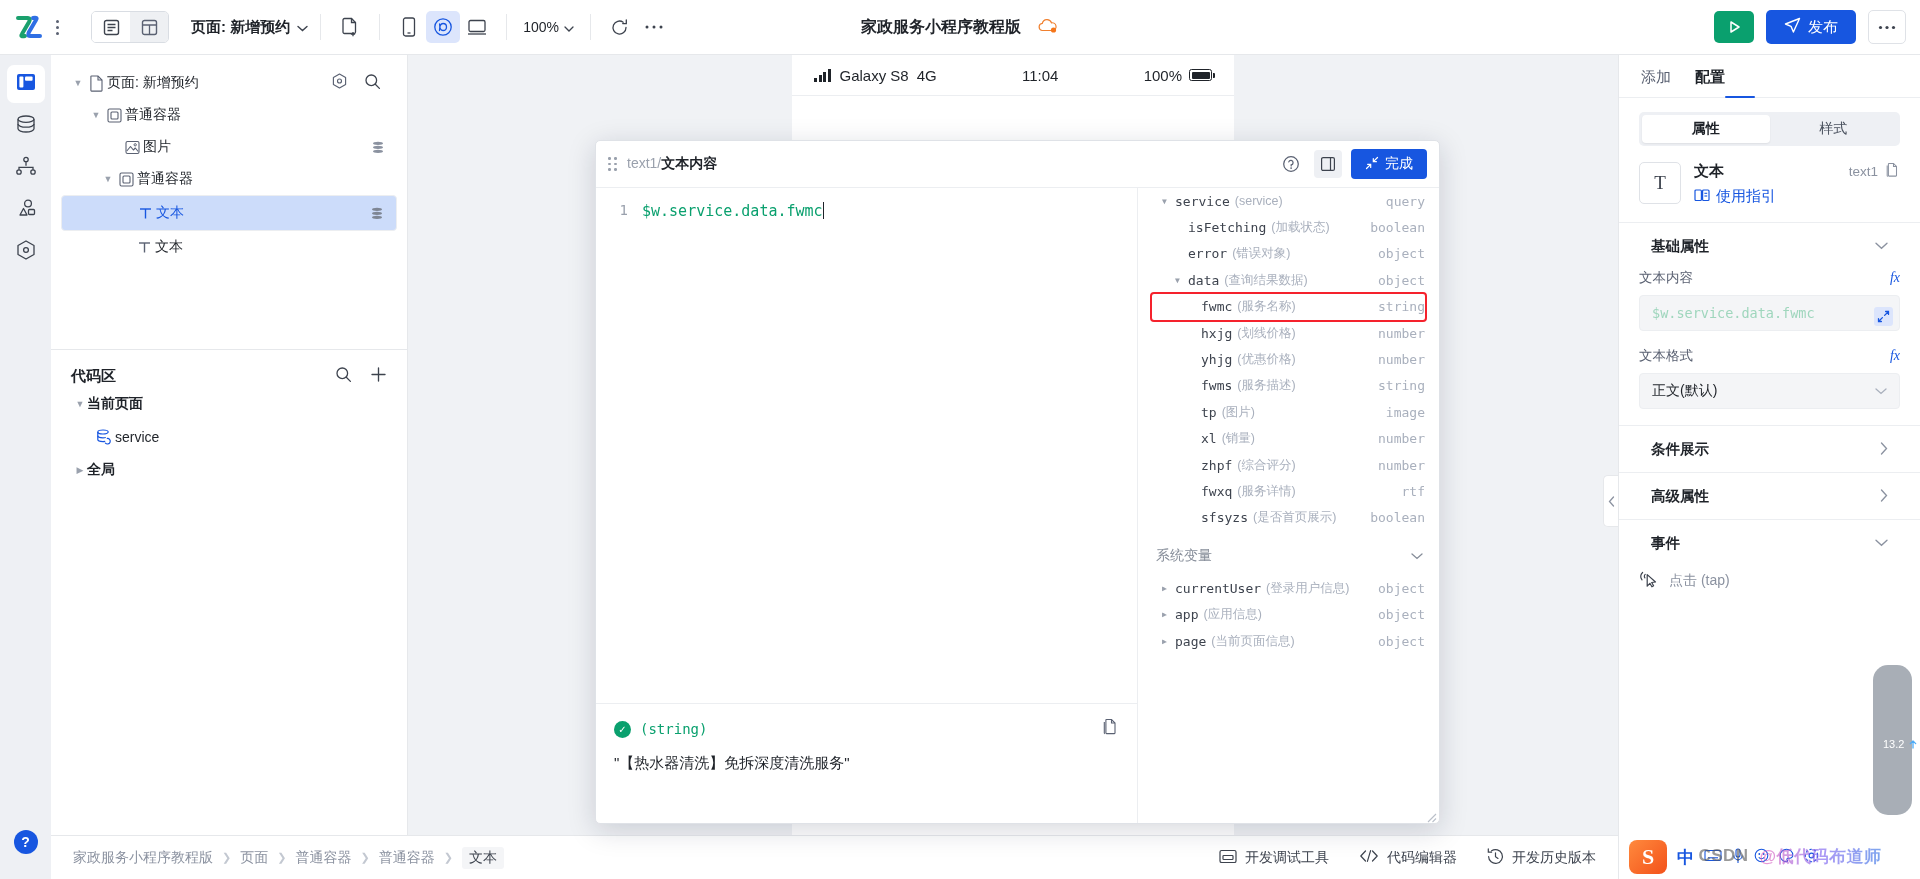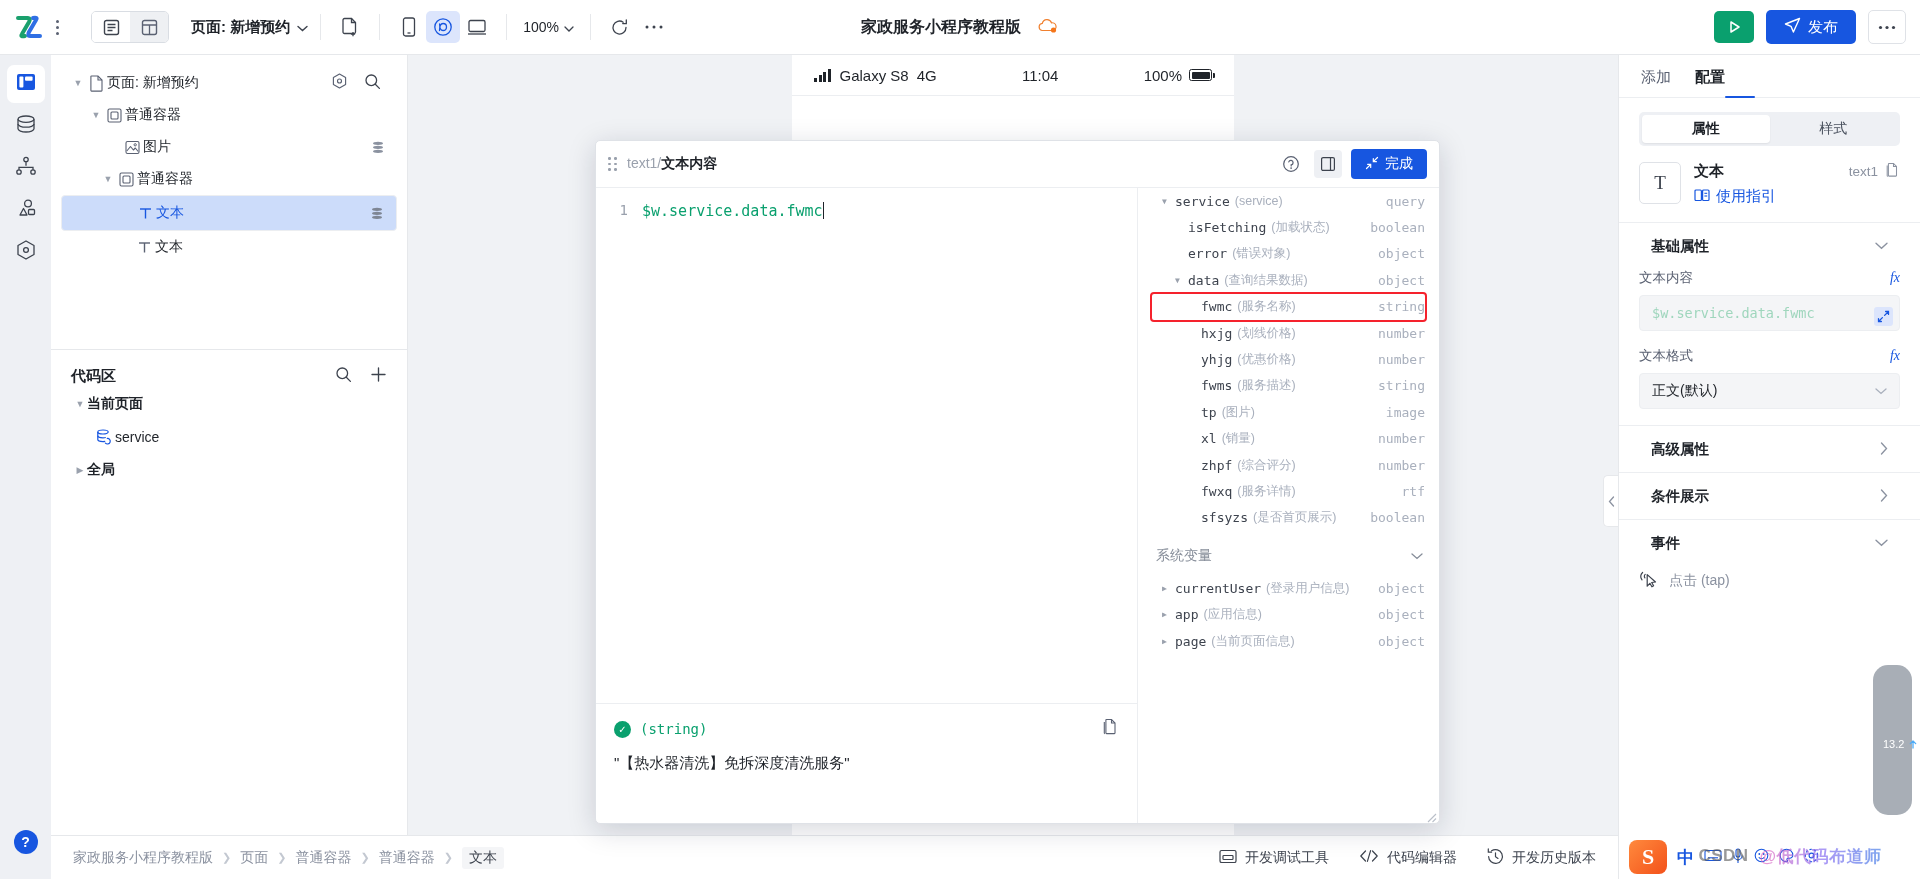--- a/index.html
+++ b/index.html
@@ -896,32 +896,32 @@
             <svg width="12" height="7" viewBox="0 0 12 7">
                 <path d="M1 1 L6 5.5 L11 1" fill="none" stroke="#a9b0bd" stroke-width="1.3" stroke-linecap="round"></path>
               </svg>
           </span>
         </div>
       </div>
     </div>
 
     <div class="rsec">
       <div class="rsec-head">
-        <span class="rsec-title">高级属性</span>
+        <span class="rsec-title">条件展示</span>
         <span class="rsec-chev">
           <svg width="8" height="13" viewBox="0 0 8 13">
               <path d="M1.5 1 L6.5 6.5 L1.5 12" fill="none" stroke="#8b92a0" stroke-width="1.35" stroke-linecap="round"></path>
             </svg>
         </span>
       </div>
     </div>
 
     <div class="rsec">
       <div class="rsec-head">
-        <span class="rsec-title">条件展示</span>
+        <span class="rsec-title">高级属性</span>
         <span class="rsec-chev">
           <svg width="8" height="13" viewBox="0 0 8 13">
               <path d="M1.5 1 L6.5 6.5 L1.5 12" fill="none" stroke="#8b92a0" stroke-width="1.35" stroke-linecap="round"></path>
             </svg>
         </span>
       </div>
     </div>
 
     <div class="rsec">
       <div class="rsec-head">

